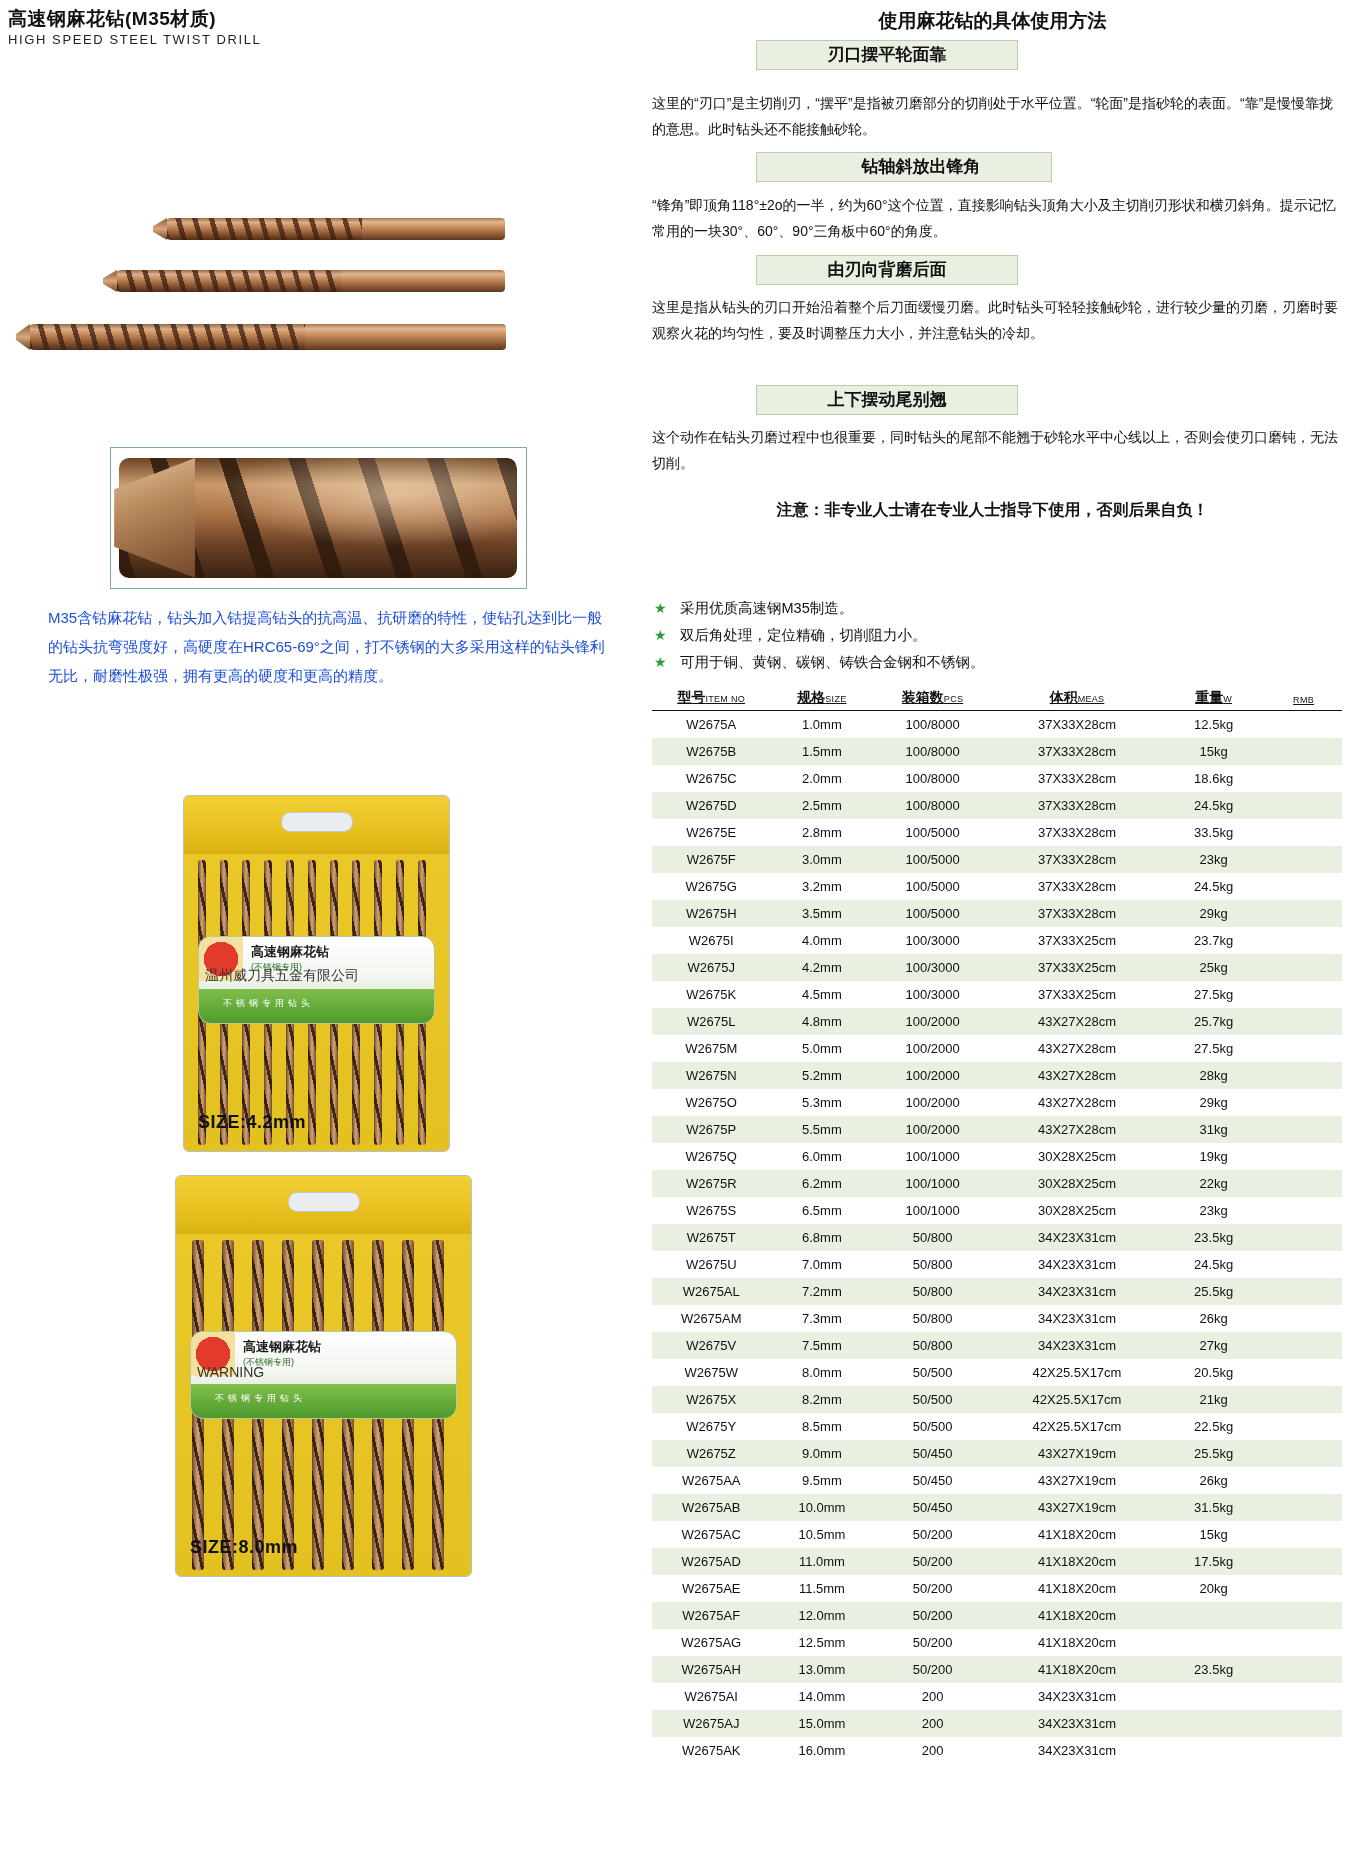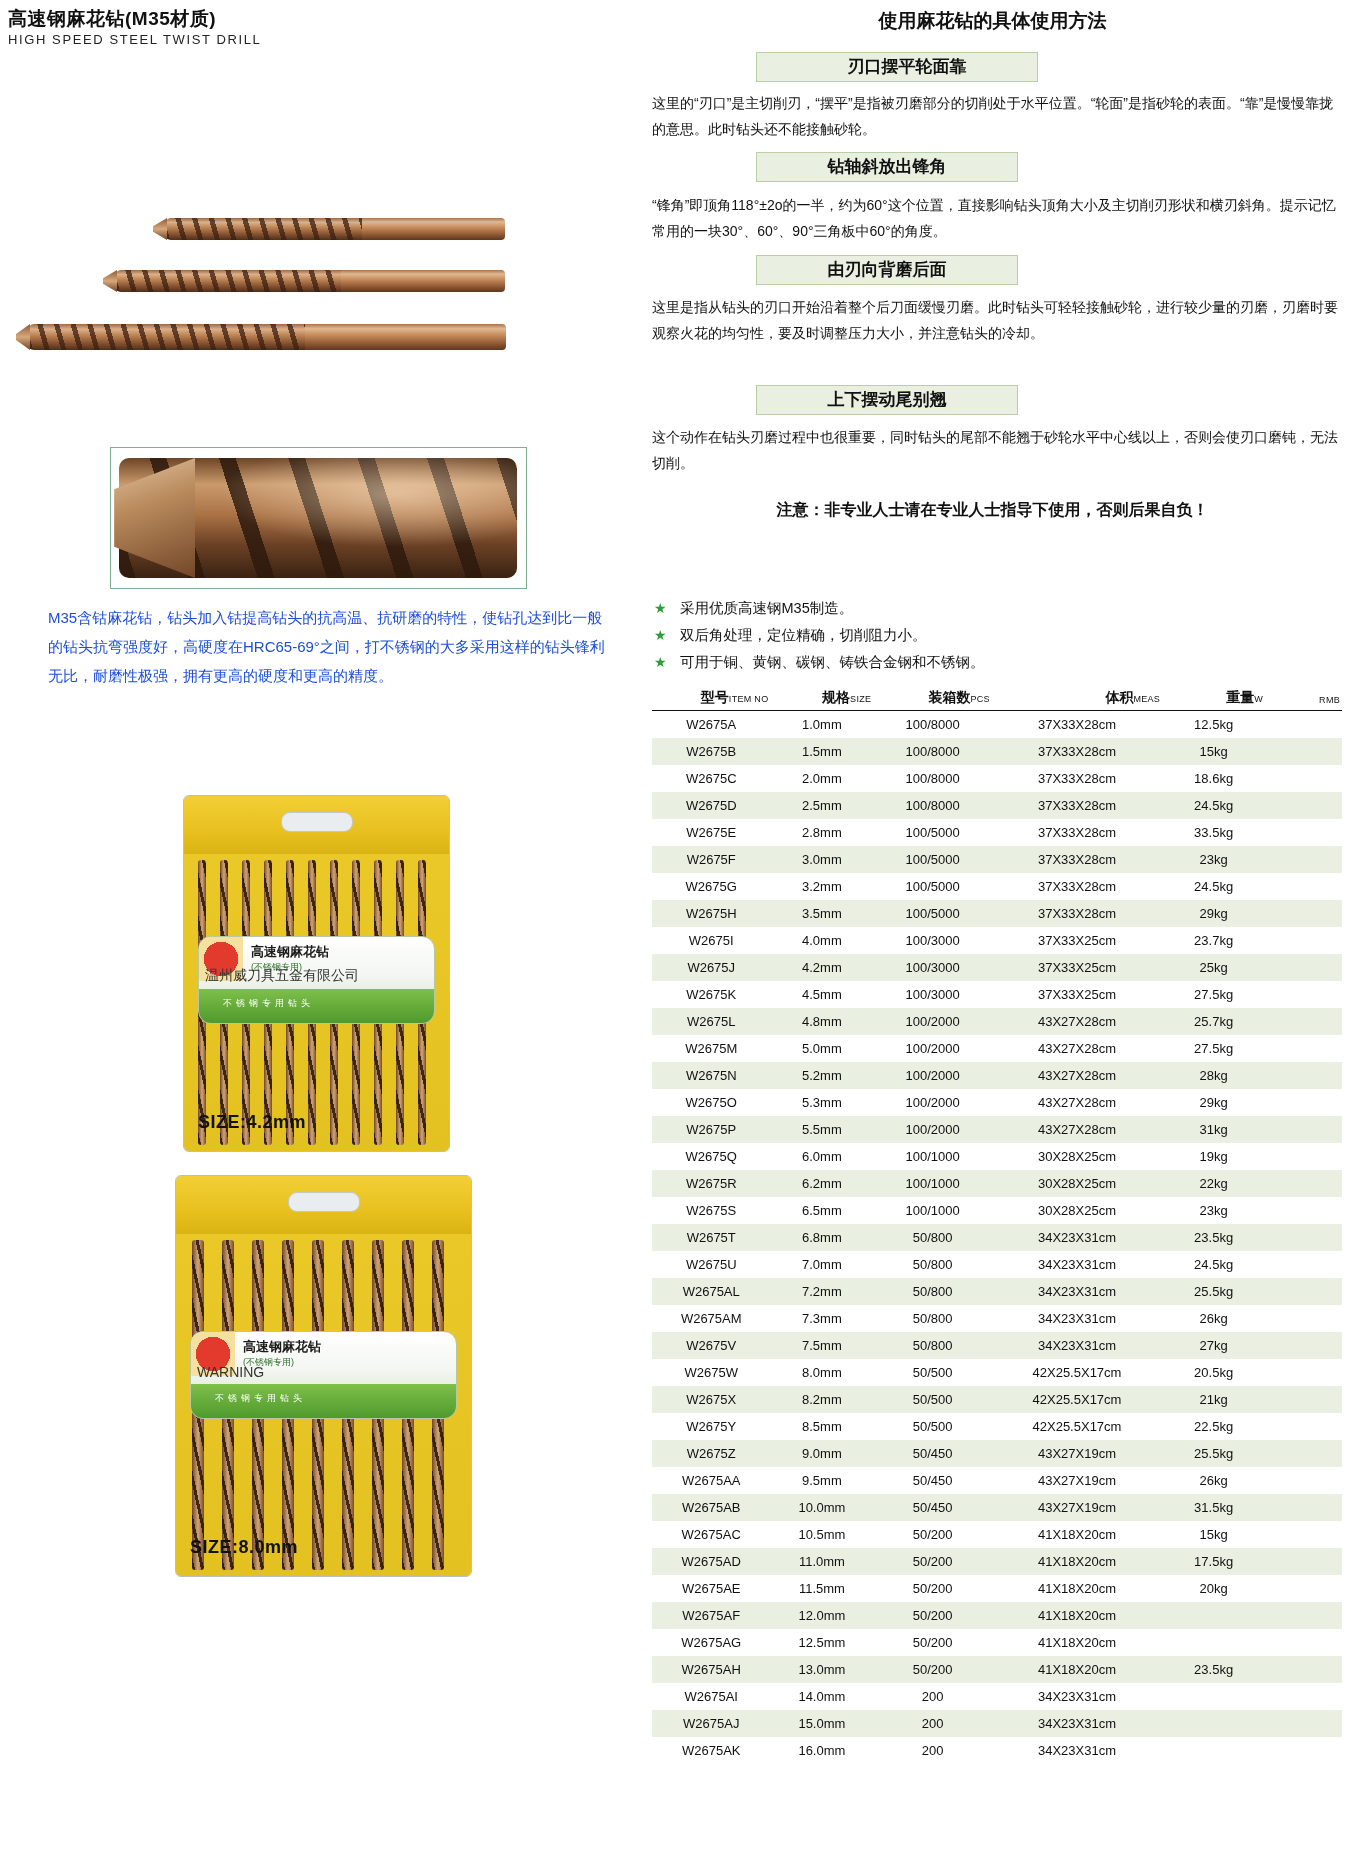--- a/index.html
+++ b/index.html
@@ -156,22 +156,23 @@
   .bullets { position:absolute; left:14px; top:595px; width:600px; }
   .bullet { position:relative; font-size:14.5px; line-height:27px; padding-left:26px; color:#111; }
   .bullet .star { position:absolute; left:0; top:0; color:#2f9c3a; font-size:14px; }
 
   
   table.spec {
     position:absolute; left:12px; top:686px;
     width:690px; border-collapse:collapse; font-size:13px;
   }
   table.spec th {
-    font-size:14px; font-weight:bold; text-align:right; padding:3px 2px;
+    font-size:14px; font-weight:bold; text-align:center; padding:3px 2px;
     border-bottom:1px solid #111;
+    text-decoration:underline;
   }
   table.spec th small { font-size:9px; font-weight:normal; letter-spacing:0.3px; }
   table.spec td {
     text-align:center; padding:2.5px 2px; height:22px;
     border:0; color:#111;
   }
   table.spec tr.alt td { background:#e9f0e1; }
   .col-item { width:110px; }
   .col-size { width:95px; }
   .col-pcs  { width:110px; }
@@ -269,24 +270,24 @@
       </div>
       <div class="size">SIZE:8.0mm</div>
     </div>
 
   </div>
 
   <div class="right-col">
 
     <div class="r-title">使用麻花钻的具体使用方法</div>
 
-    <div class="sec-head" style="left:116px; width:260px; top:52px;padding-left:20px;">刃口摆平轮面靠</div>
+    <div class="sec-head" style="left:116px; width:260px; top:40px;">刃口摆平轮面靠</div>
     <div class="sec-body" style="left:12px; top:90px; width:685px;">这里的“刃口”是主切削刃，“摆平”是指被刃磨部分的切削处于水平位置。“轮面”是指砂轮的表面。“靠”是慢慢靠拢的意思。此时钻头还不能接触砂轮。</div>
 
-    <div class="sec-head" style="left:116px; width:260px; top:152px;">钻轴斜放出锋角</div>
+    <div class="sec-head" style="left:116px; width:260px; top:152px;padding-left:34px;">钻轴斜放出锋角</div>
     <div class="sec-body" style="left:12px; top:192px; width:690px;">“锋角”即顶角118°±2o的一半，约为60°这个位置，直接影响钻头顶角大小及主切削刃形状和横刃斜角。提示记忆常用的一块30°、60°、90°三角板中60°的角度。</div>
 
     <div class="sec-head" style="left:116px; width:260px; top:255px;">由刃向背磨后面</div>
     <div class="sec-body" style="left:12px; top:294px; width:690px;">这里是指从钻头的刃口开始沿着整个后刀面缓慢刃磨。此时钻头可轻轻接触砂轮，进行较少量的刃磨，刃磨时要观察火花的均匀性，要及时调整压力大小，并注意钻头的冷却。</div>
 
     <div class="sec-head" style="left:116px; width:260px; top:385px;">上下摆动尾别翘</div>
     <div class="sec-body" style="left:12px; top:424px; width:690px;">这个动作在钻头刃磨过程中也很重要，同时钻头的尾部不能翘于砂轮水平中心线以上，否则会使刃口磨钝，无法切削。</div>
 
     <div class="notice">注意：非专业人士请在专业人士指导下使用，否则后果自负！</div>
 

